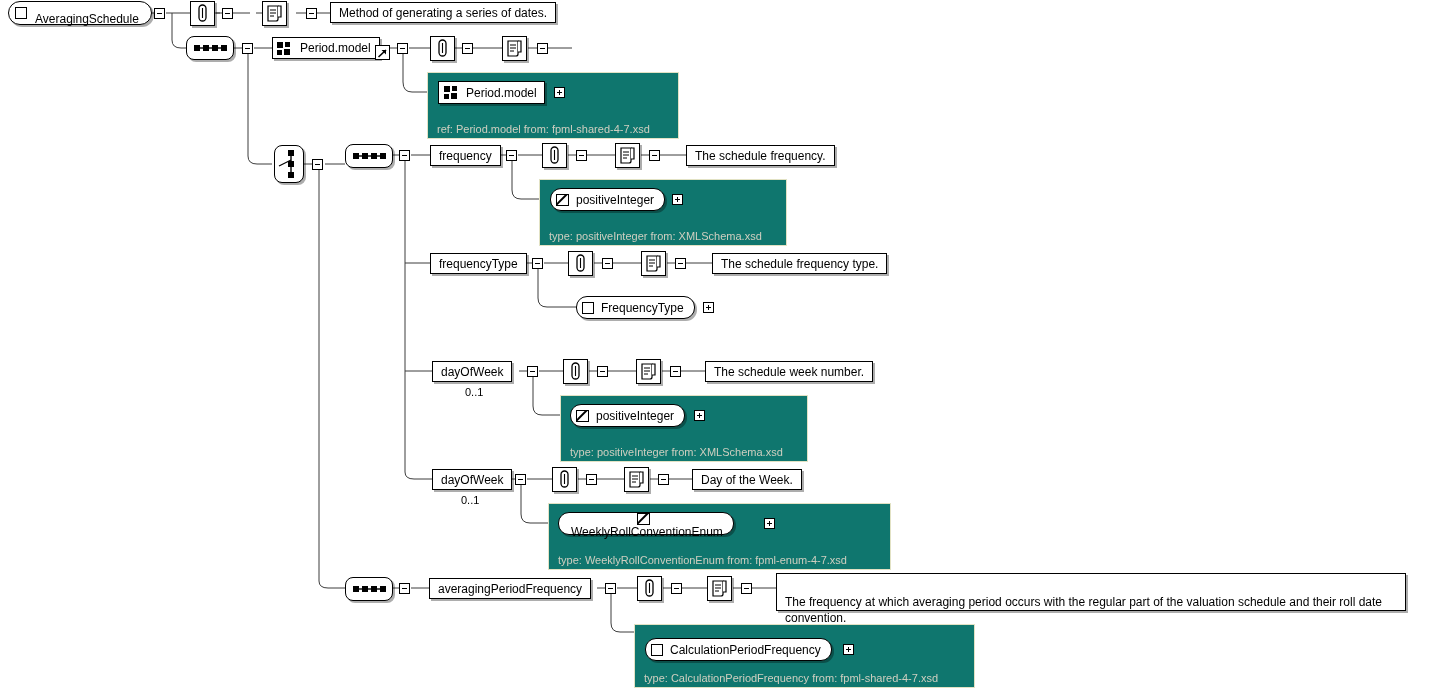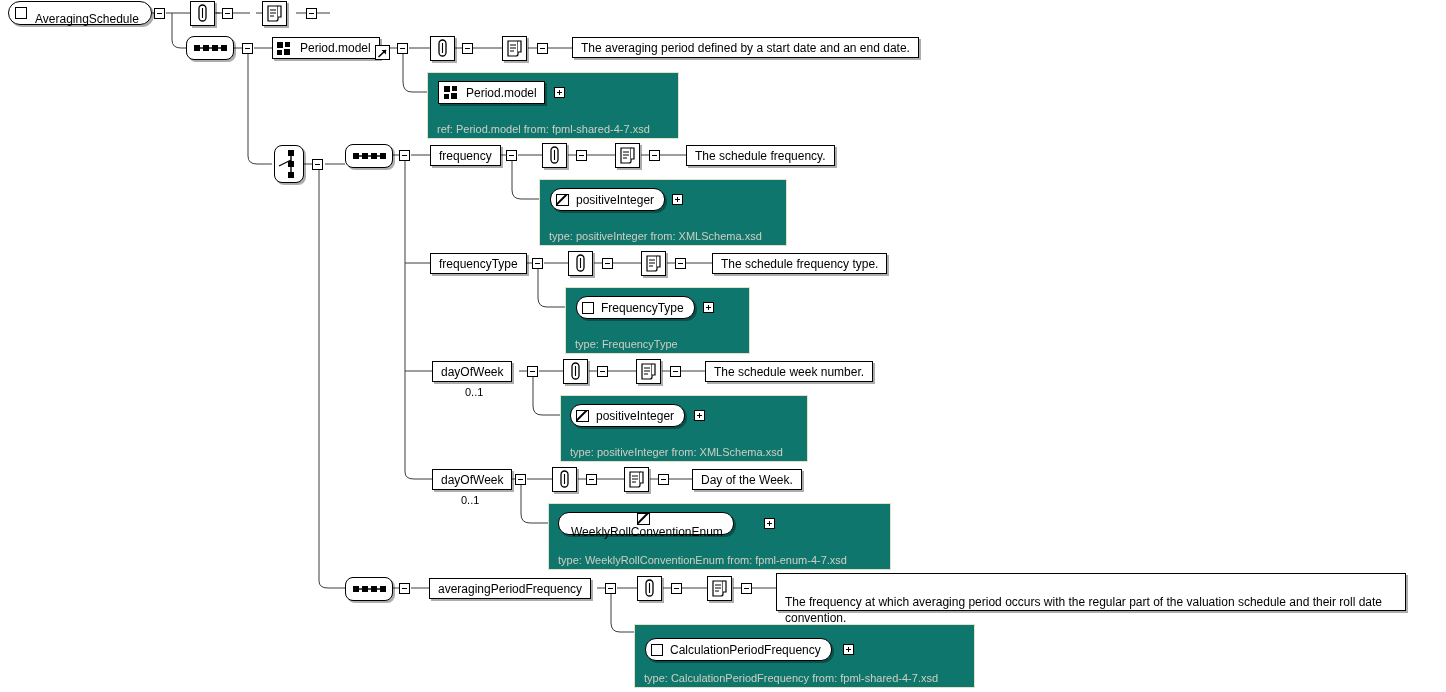--- a/index.html
+++ b/index.html
@@ -282,20 +282,23 @@
     <svg width="23" height="23" viewBox="0 0 23 23">
       <path d="M5,4 L15,4 L15,17 Q15,19 13,19 L5,19 Z" fill="#fff" stroke="#000" stroke-width="1.2"></path>
       <path d="M15,4 L18,4 L18,15 L15,15" fill="#fff" stroke="#000" stroke-width="1.2"></path>
       <line x1="7" y1="8" x2="13" y2="8" stroke="#000" stroke-width="1"></line>
       <line x1="7" y1="11" x2="13" y2="11" stroke="#000" stroke-width="1"></line>
       <line x1="7" y1="14" x2="11" y2="14" stroke="#000" stroke-width="1"></line>
     </svg>
   </div>
   <div class="tog" style="left:306px; top:8px;"></div>
 
+  <div class="node doc" style="left:330px; top:2px; height:21px;">
+    <span class="lbl">Method of generating a series of dates.</span>
+  </div>
 
   <div class="comp seq" style="left:186px; top:36px;">
     <svg width="46" height="22" viewBox="0 0 46 22">
       <line x1="8" y1="11" x2="38" y2="11" stroke="#000" stroke-width="1.4"></line>
       <rect x="7" y="8" width="6" height="6" fill="#000"></rect>
       <rect x="16" y="8" width="6" height="6" fill="#000"></rect>
       <rect x="25" y="8" width="6" height="6" fill="#000"></rect>
       <rect x="34" y="8" width="6" height="6" fill="#000"></rect>
     </svg>
   </div>
@@ -330,23 +333,20 @@
     <svg width="23" height="23" viewBox="0 0 23 23">
       <path d="M5,4 L15,4 L15,17 Q15,19 13,19 L5,19 Z" fill="#fff" stroke="#000" stroke-width="1.2"></path>
       <path d="M15,4 L18,4 L18,15 L15,15" fill="#fff" stroke="#000" stroke-width="1.2"></path>
       <line x1="7" y1="8" x2="13" y2="8" stroke="#000" stroke-width="1"></line>
       <line x1="7" y1="11" x2="13" y2="11" stroke="#000" stroke-width="1"></line>
       <line x1="7" y1="14" x2="11" y2="14" stroke="#000" stroke-width="1"></line>
     </svg>
   </div>
   <div class="tog" style="left:537px; top:43px;"></div>
 
-  <div class="node doc" style="left:572px; top:37px; height:21px;">
-    <span class="lbl">The averaging period defined by a start date and an end date.</span>
-  </div>
 
   <div class="panel" style="left:427px; top:72px; width:252px; height:67px;">
     <span class="reftext">ref: Period.model from: fpml-shared-4-7.xsd</span>
   </div>
   <div class="node" style="left:438px; top:81px; height:23px; padding-left:5px; background:#fff;">
     <span class="ico ico-group">
       <i class="a"></i>
         <i class="b"></i>
         <i class="c"></i>
         <i class="d"></i>
@@ -435,23 +435,20 @@
       <line x1="7" y1="11" x2="13" y2="11" stroke="#000" stroke-width="1"></line>
       <line x1="7" y1="14" x2="11" y2="14" stroke="#000" stroke-width="1"></line>
     </svg>
   </div>
   <div class="tog" style="left:675px; top:258px;"></div>
 
   <div class="node doc" style="left:712px; top:253px; height:21px;">
     <span class="lbl">The schedule frequency type.</span>
   </div>
 
-  <div class="panel" style="left:565px; top:287px; width:185px; height:67px;">
-    <span class="reftext">type: FrequencyType</span>
-  </div>
   <div class="capsule" style="left:576px; top:296px;">
     <span class="ico ico-square"></span>
     <span class="lbl">FrequencyType</span>
   </div>
   <div class="tog-inline" style="left:703px; top:302px;"></div>
 
   <div class="node elem" style="left:432px; top:361px;">
     <span class="lbl">dayOfWeek</span>
   </div>
   <div class="card" style="left:465px; top:386px;">0..1</div>

